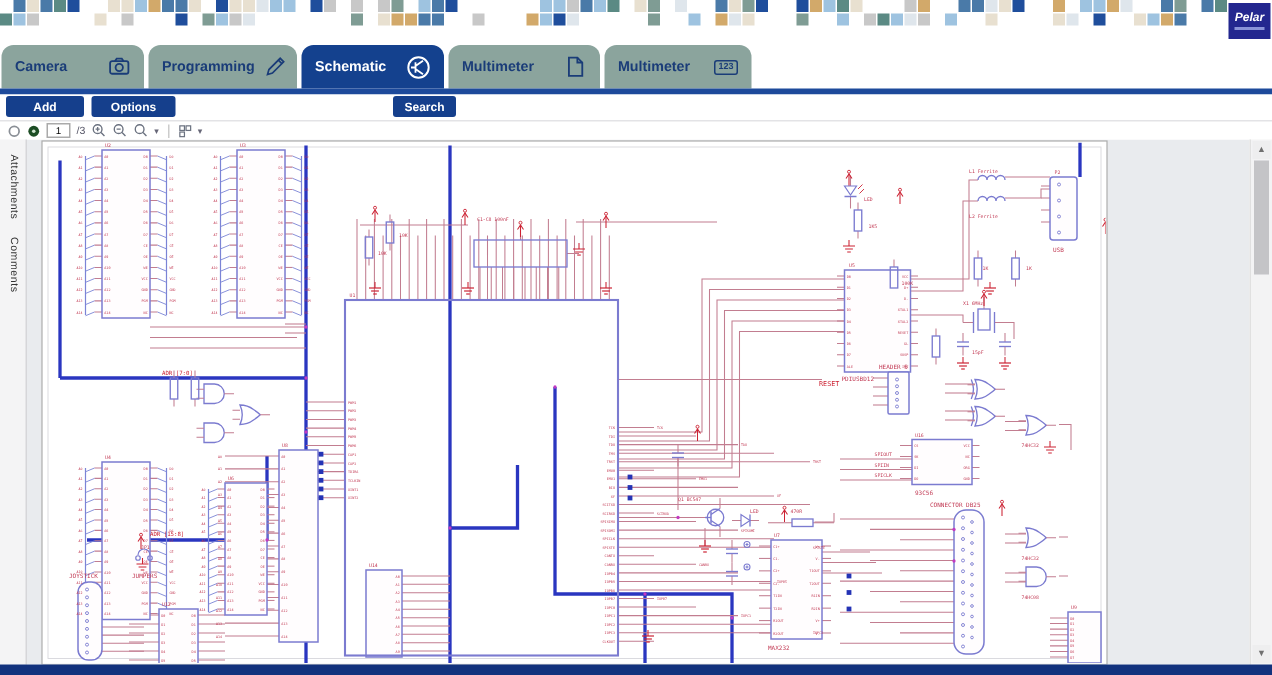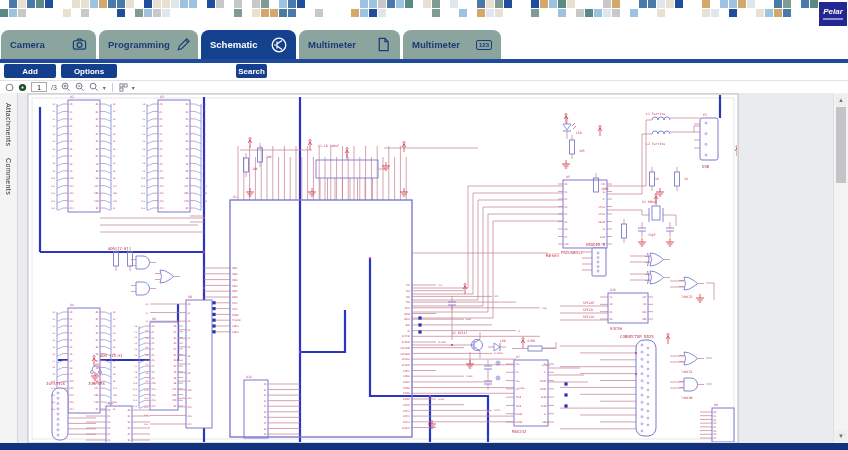--- a/index.html
+++ b/index.html
@@ -288,21 +288,21 @@
       <span>Multimeter</span>
       <i class="icon123">123</i>
     </div>
   </div>
 
   <div class="accent"></div>
 
   <div class="toolbar">
     <button class="btn" style="left:4px;width:52px">Add</button>
     <button class="btn" style="left:61px;width:56px">Options</button>
-    <button class="btn" style="left:236px;width:31px">Search</button>
+    <button class="btn" style="left:262px;width:42px">Search</button>
   </div>
 
   <div class="vtoolbar">
     <svg width="9" height="9" viewBox="0 0 10 10">
       <circle cx="5" cy="5" r="3.6" fill="none" stroke="#8a8f96" stroke-width="1.3"></circle>
     </svg>
     <svg width="9" height="9" viewBox="0 0 10 10">
       <circle cx="5" cy="5" r="4" fill="#1c4d24"></circle>
         <circle cx="5" cy="5" r="1.3" fill="#cfe3cf"></circle>
     </svg>

